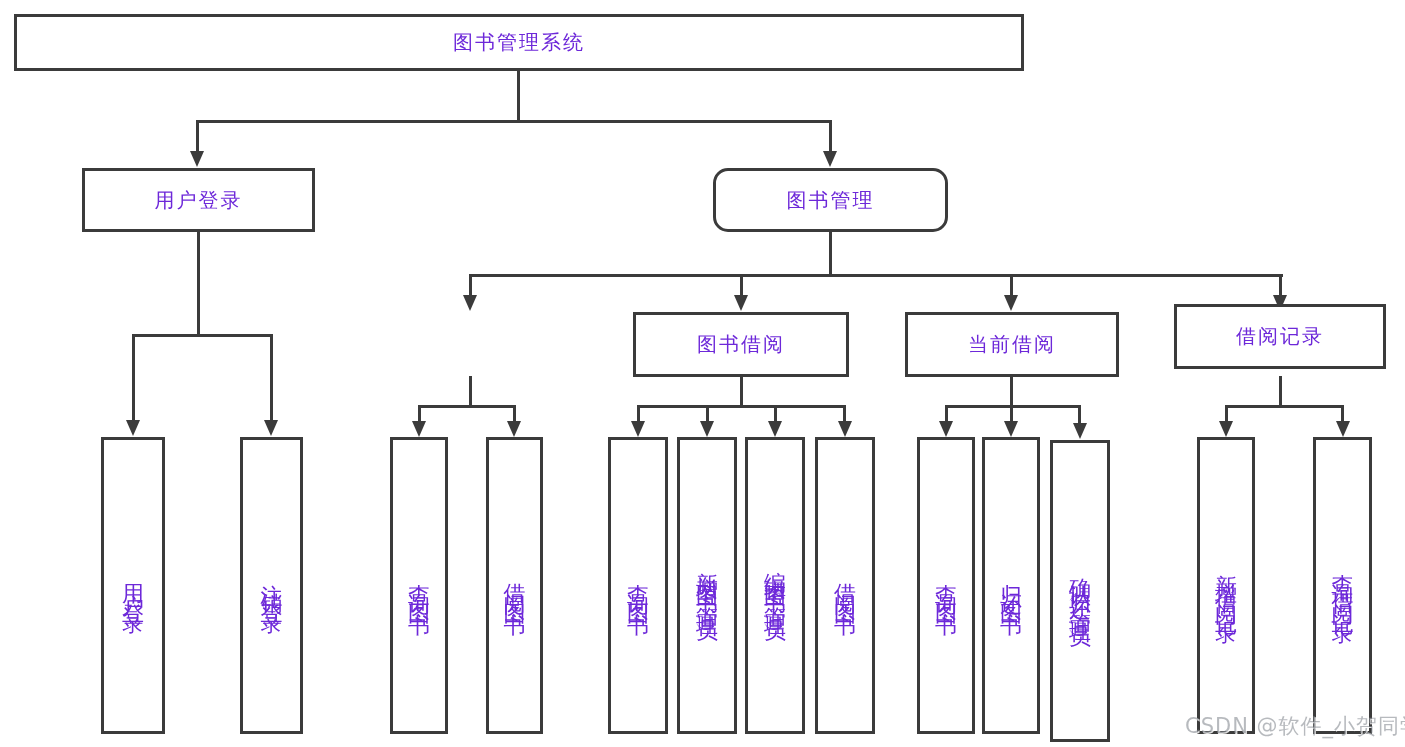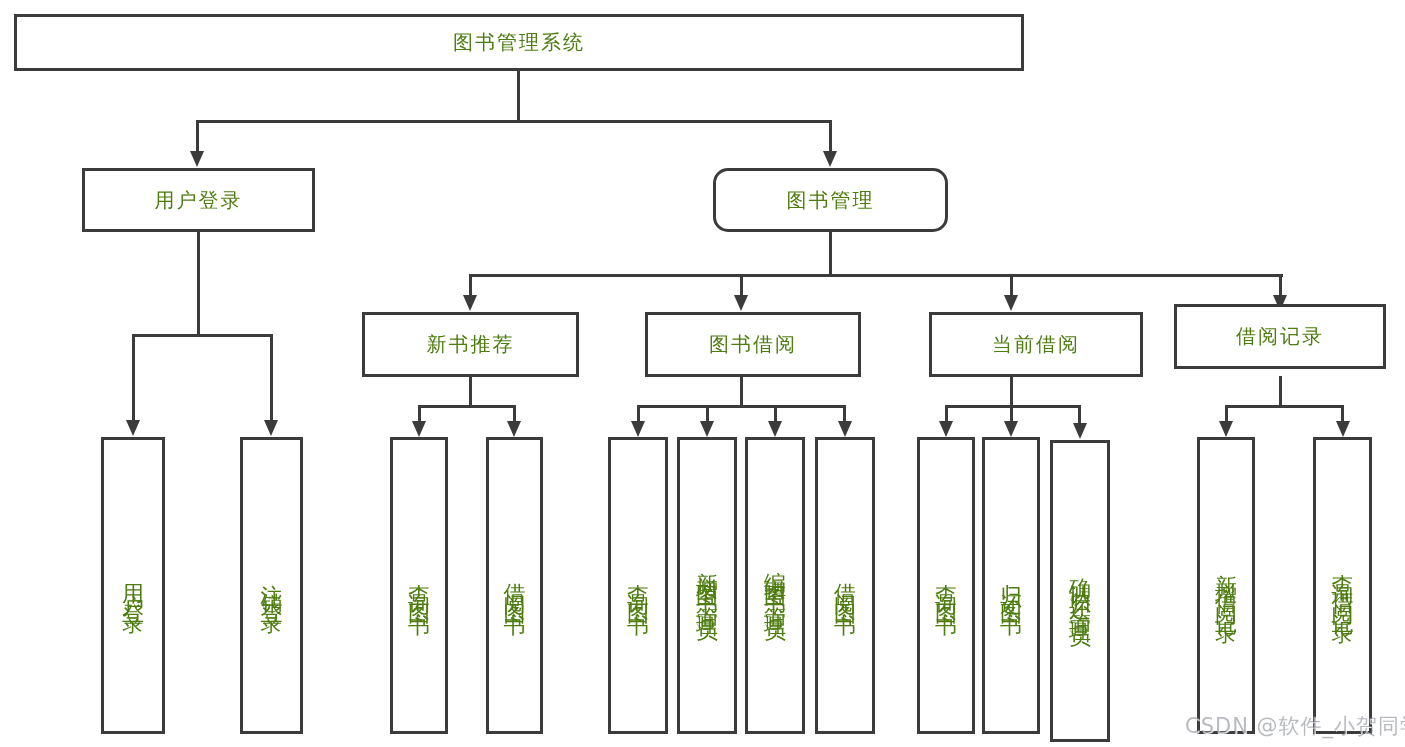--- a/index.html
+++ b/index.html
@@ -2,21 +2,21 @@
 <html><head>
 <meta charset="utf-8">
 <style>
   html,body{margin:0;padding:0;background:#ffffff;}
   .canvas{
     position:relative;width:1405px;height:747px;background:#ffffff;overflow:hidden;
     font-family:"DejaVu Sans","Liberation Sans",sans-serif;
   }
   .box{
     position:absolute;box-sizing:border-box;border:3px solid #3b3b3b;background:#ffffff;
-    display:flex;align-items:center;justify-content:center;color:#4d7c0f;
+    display:flex;align-items:center;justify-content:center;color:#6d28d9;
   }
   .box.h{font-size:20px;letter-spacing:2px;white-space:nowrap;}
   .box.v{
     writing-mode:vertical-rl;text-orientation:mixed;
     font-size:22px;letter-spacing:10px;line-height:1;
   }
   .box.v.tight{letter-spacing:7px;}
   .hline{position:absolute;height:3px;background:#3b3b3b;}
   .vline{position:absolute;width:3px;background:#3b3b3b;}
   .arrow{
@@ -58,23 +58,22 @@
   <div class="hline" style="left:469px;top:274px;width:814px;"></div>
   <div class="vline" style="left:469px;top:274px;height:24px;"></div>
   <div class="arrow" style="left:463px;top:295px;"></div>
   <div class="vline" style="left:740px;top:274px;height:24px;"></div>
   <div class="arrow" style="left:734px;top:295px;"></div>
   <div class="vline" style="left:1010px;top:274px;height:24px;"></div>
   <div class="arrow" style="left:1004px;top:295px;"></div>
   <div class="vline" style="left:1279px;top:274px;height:24px;"></div>
   <div class="arrow" style="left:1273px;top:295px;"></div>
 
-  <div class="box h" style="left:362px;top:312px;width:217px;height:65px;">新书推荐</div>
-  <div class="box h" style="left:633px;top:312px;width:216px;height:65px;margin-left:12px;">图书借阅</div>
-  <div class="box h" style="left:905px;top:312px;width:214px;height:65px;margin-left:24px;">当前借阅</div>
+  <div class="box h" style="left:633px;top:312px;width:216px;height:65px;">图书借阅</div>
+  <div class="box h" style="left:905px;top:312px;width:214px;height:65px;">当前借阅</div>
   <div class="box h" style="left:1174px;top:304px;width:212px;height:65px;">借阅记录</div>
 
   <div class="vline" style="left:469px;top:376px;height:32px;"></div>
   <div class="hline" style="left:418px;top:405px;width:97px;"></div>
   <div class="vline" style="left:418px;top:405px;height:18px;"></div>
   <div class="arrow" style="left:412px;top:421px;"></div>
   <div class="vline" style="left:513px;top:405px;height:18px;"></div>
   <div class="arrow" style="left:507px;top:421px;"></div>
 
   <div class="vline" style="left:740px;top:376px;height:32px;"></div>

